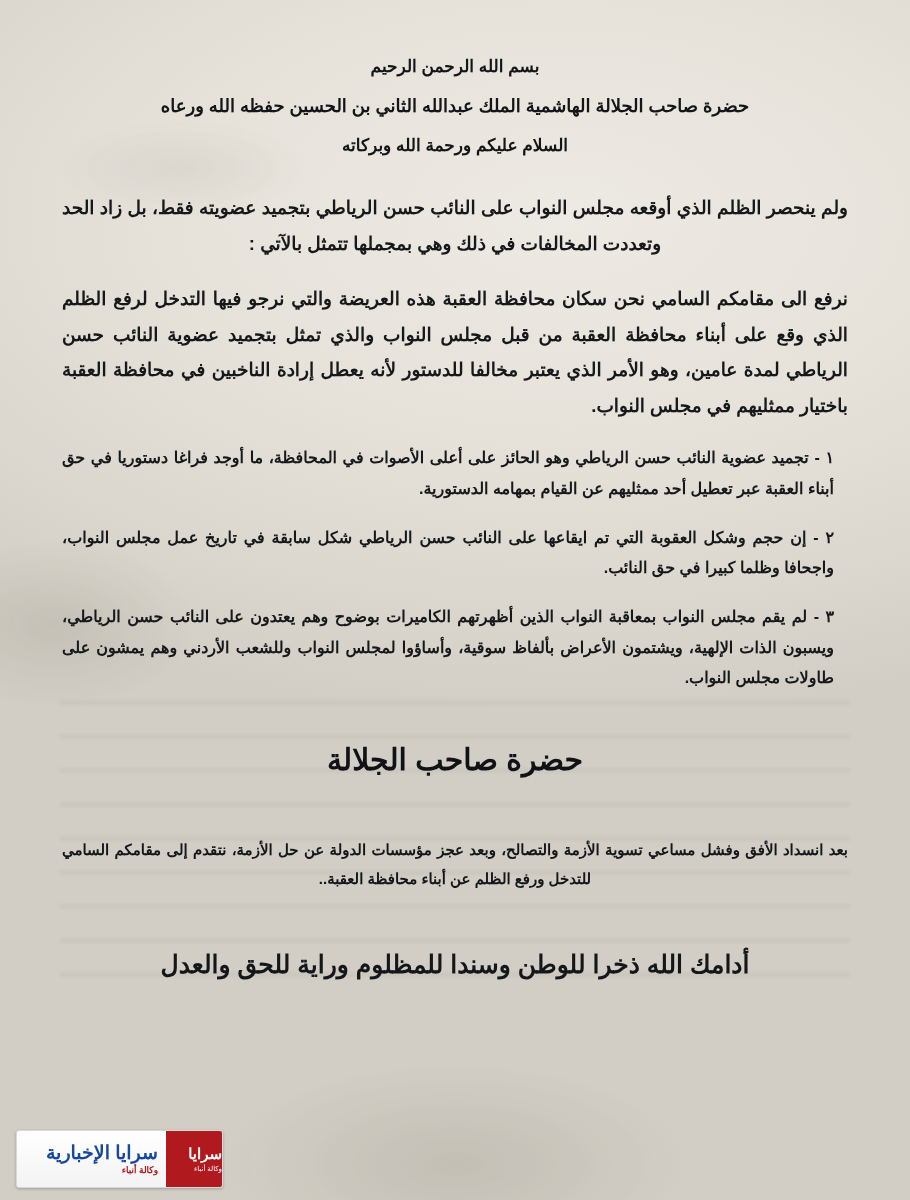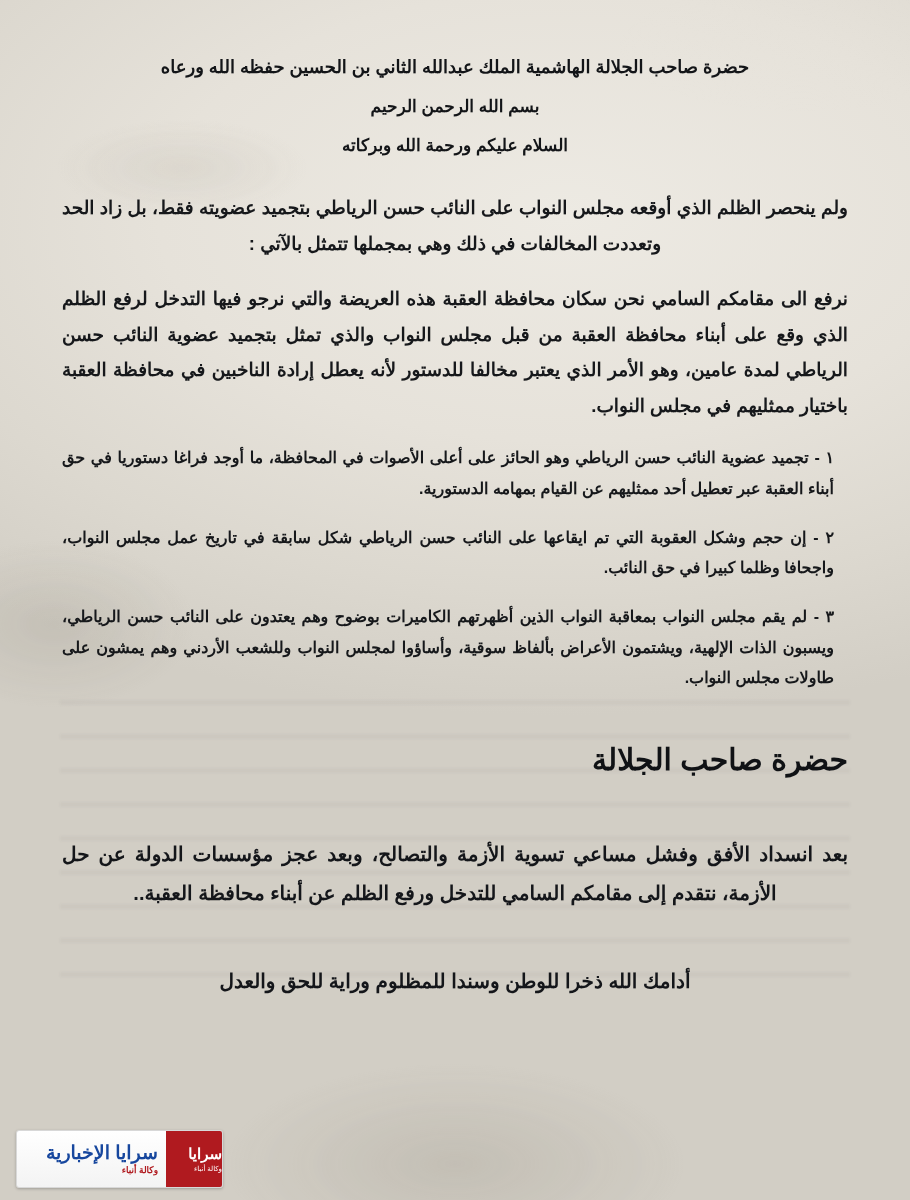--- a/index.html
+++ b/index.html
@@ -87,40 +87,41 @@
     font-weight: bold;
     line-height: 1.92;
     text-align: justify;
     text-align-last: right;
     margin: 0 0 18px 0;
     padding-right: 14px;
     color: #16181b;
   }
 
   .big-title {
+    text-align: center;
     font-size: 30px;
     font-weight: bold;
     margin: 48px 0 58px 0;
     color: #101215;
     letter-spacing: .3px;
   }
 
   .closing {
-    font-size: 20px;
+    font-size: 15px;
     font-weight: bold;
     line-height: 1.95;
     text-align: justify;
     text-align-last: center;
     margin: 0 0 56px 0;
     color: #14161a;
   }
 
   .prayer {
     text-align: center;
-    font-size: 20px;
+    font-size: 25px;
     font-weight: bold;
     color: #14161a;
     margin-top: 46px;
   }
 
   
   #agency-logo {
     position: absolute;
     left: 16px;
     bottom: 12px;
@@ -169,22 +170,22 @@
     margin-top: 2px;
   }
 </style>
 </head>
 <body>
 
 <div id="scan-page">
 
   <div class="doc-body">
 
+    <div class="hdr-line hdr-basmala">بسم الله الرحمن الرحيم</div>
     <div class="hdr-line hdr-majesty">حضرة صاحب الجلالة الهاشمية الملك عبدالله الثاني بن الحسين حفظه الله ورعاه</div>
-    <div class="hdr-line hdr-basmala">بسم الله الرحمن الرحيم</div>
     <div class="hdr-line hdr-salam">السلام عليكم ورحمة الله وبركاته</div>
 
     <p class="para">ولم ينحصر الظلم الذي أوقعه مجلس النواب على النائب حسن الرياطي بتجميد عضويته فقط، بل زاد الحد وتعددت المخالفات في ذلك وهي بمجملها تتمثل بالآتي :</p>
     <p class="para intro">نرفع الى مقامكم السامي نحن سكان محافظة العقبة هذه العريضة والتي نرجو فيها التدخل لرفع الظلم الذي وقع على أبناء محافظة العقبة من قبل مجلس النواب والذي تمثل بتجميد عضوية النائب حسن الرياطي لمدة عامين، وهو الأمر الذي يعتبر مخالفا للدستور لأنه يعطل إرادة الناخبين في محافظة العقبة باختيار ممثليهم في مجلس النواب.</p>
 
     <p class="item">١ - تجميد عضوية النائب حسن الرياطي وهو الحائز على أعلى الأصوات في المحافظة، ما أوجد فراغا دستوريا في حق أبناء العقبة عبر تعطيل أحد ممثليهم عن القيام بمهامه الدستورية.</p>
     <p class="item">٢ - إن حجم وشكل العقوبة التي تم ايقاعها على النائب حسن الرياطي شكل سابقة في تاريخ عمل مجلس النواب، واجحافا وظلما كبيرا في حق النائب.</p>
     <p class="item">٣ - لم يقم مجلس النواب بمعاقبة النواب الذين أظهرتهم الكاميرات بوضوح وهم يعتدون على النائب حسن الرياطي، ويسبون الذات الإلهية، ويشتمون الأعراض بألفاظ سوقية، وأساؤوا لمجلس النواب وللشعب الأردني وهم يمشون على طاولات مجلس النواب.</p>
 
     <div class="big-title">حضرة صاحب الجلالة</div>

